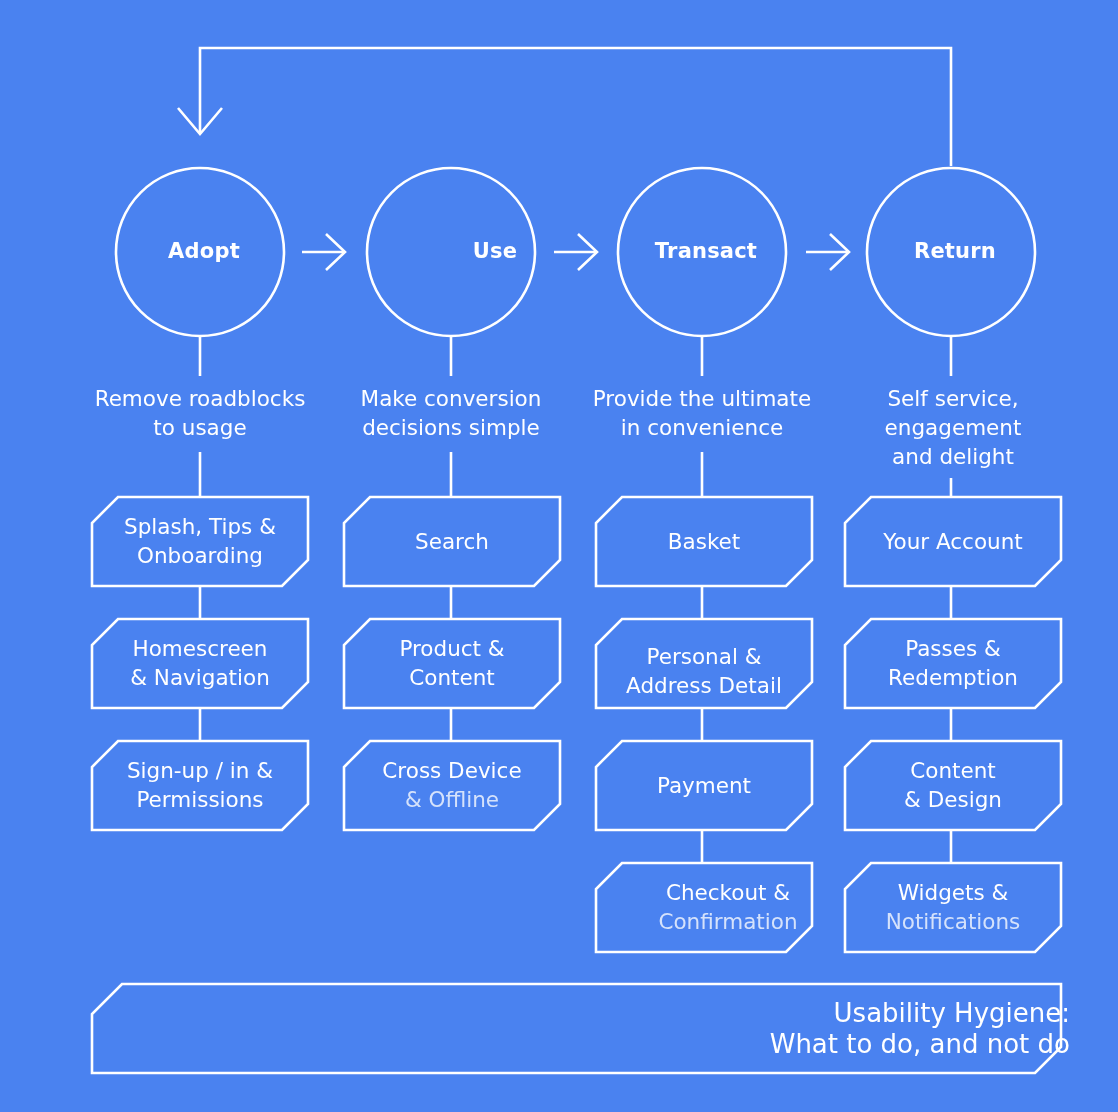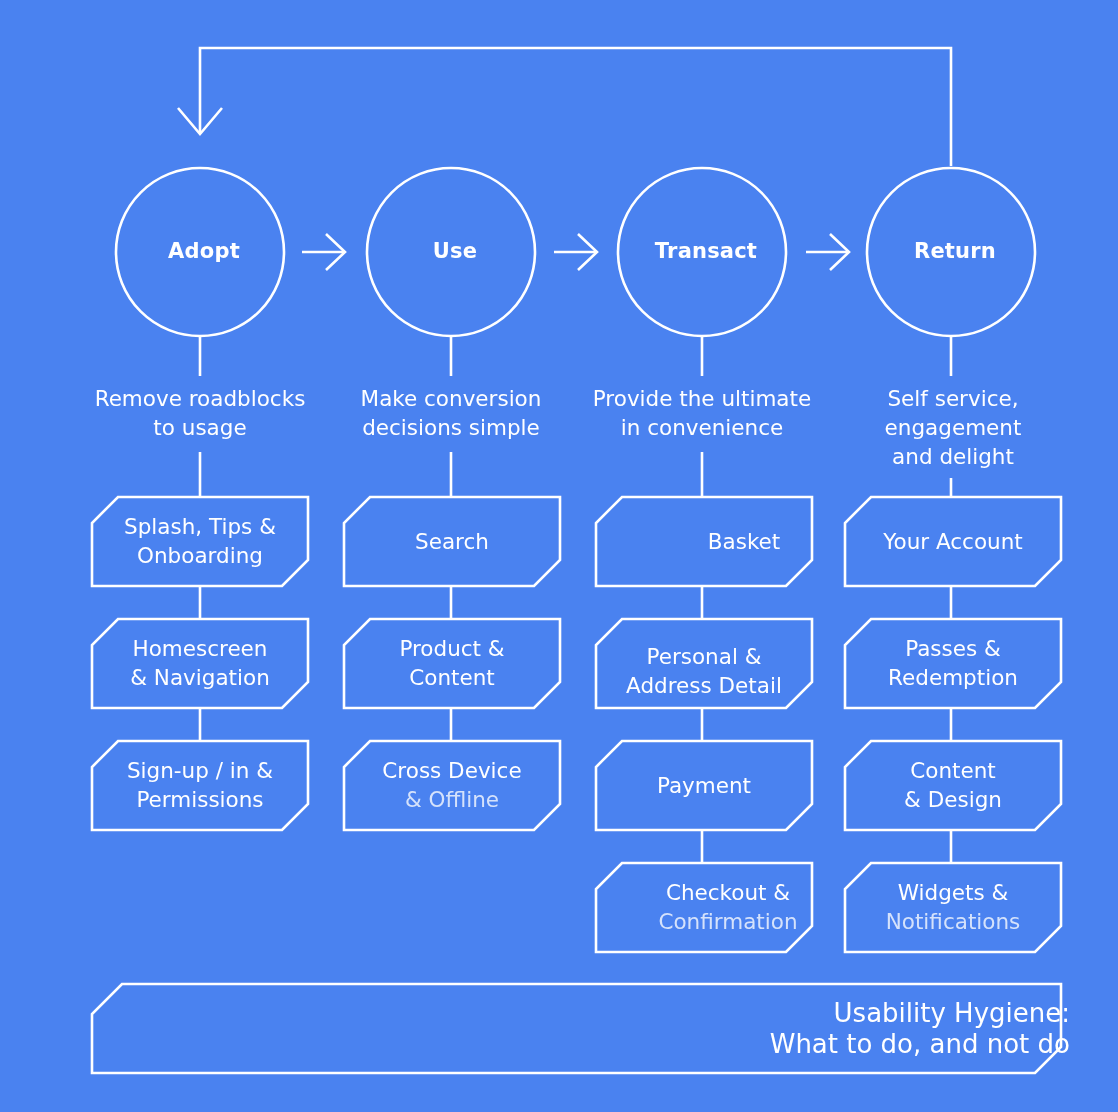--- a/index.html
+++ b/index.html
@@ -135,21 +135,21 @@
       <path d="M 871 863 L 1061 863 L 1061 926 L 1035 952 L 845 952 L 845 889 Z"></path>
       <path d="M 951 586 L 951 619"></path>
       <path d="M 951 708 L 951 741"></path>
       <path d="M 951 830 L 951 863"></path>
 
       <path d="M 122 984 L 1061 984 L 1061 1047 L 1035 1073 L 92 1073 L 92 1014 Z"></path>
     </g>
   </svg>
 
   <div class="stage-label" style="left:115px; top:239px;">Adopt</div>
-  <div class="stage-label" style="left:366px; top:239px;">Use</div>
+  <div class="stage-label" style="left:366px; top:239px;padding-left:40px;">Use</div>
   <div class="stage-label" style="left:617px; top:239px;">Transact</div>
   <div class="stage-label" style="left:866px; top:239px;">Return</div>
 
   <div class="caption" style="left:85px; top:384px;">
     <div>Remove roadblocks</div>
     <div>to usage</div>
   </div>
   <div class="caption" style="left:336px; top:384px;">
     <div>Make conversion</div>
     <div>decisions simple</div>
@@ -193,21 +193,21 @@
     <div>Content</div>
   </div>
 
   <div class="hit" style="left:344px; top:741px; width:216px; height:89px;"></div>
   <div class="box-label" style="left:342px; top:756px;">
     <div>Cross Device</div>
     <div class="dim">&amp; Offline</div>
   </div>
 
   <div class="hit" style="left:596px; top:497px; width:216px; height:89px;"></div>
-  <div class="box-label" style="left:594px; top:527px;padding-left:40px;">
+  <div class="box-label" style="left:594px; top:527px;">
     <div>Basket</div>
   </div>
 
   <div class="hit" style="left:596px; top:619px; width:216px; height:89px;"></div>
   <div class="box-label" style="left:594px; top:642px;">
     <div>Personal &amp;</div>
     <div>Address Detail</div>
   </div>
 
   <div class="hit" style="left:596px; top:741px; width:216px; height:89px;"></div>

